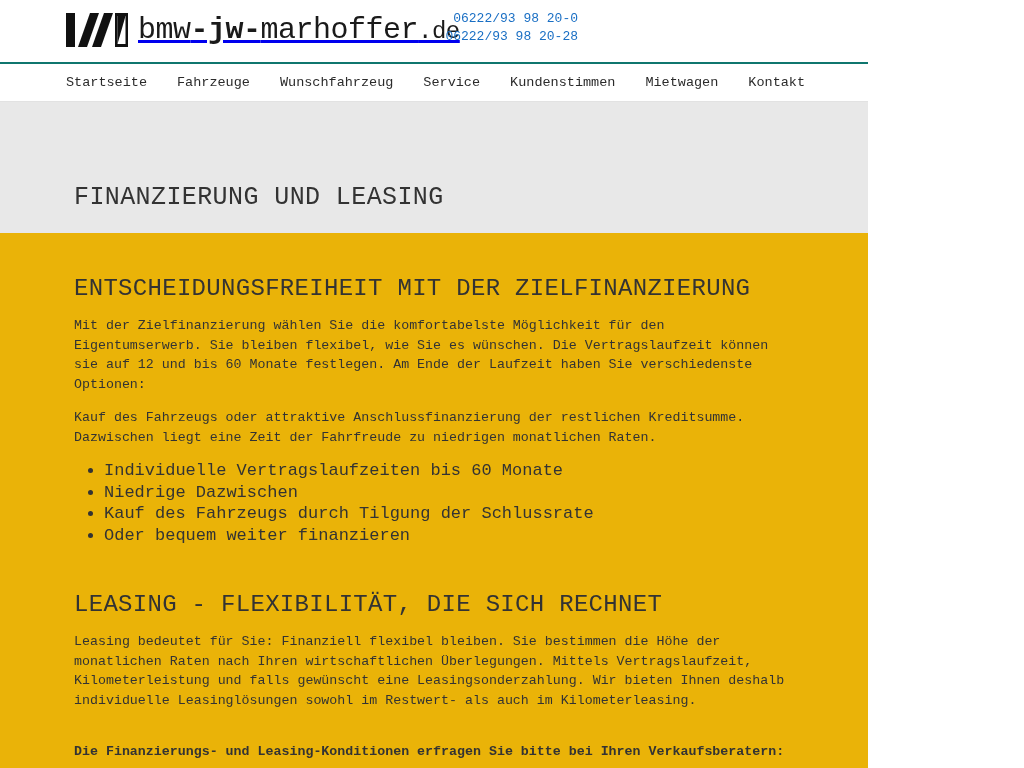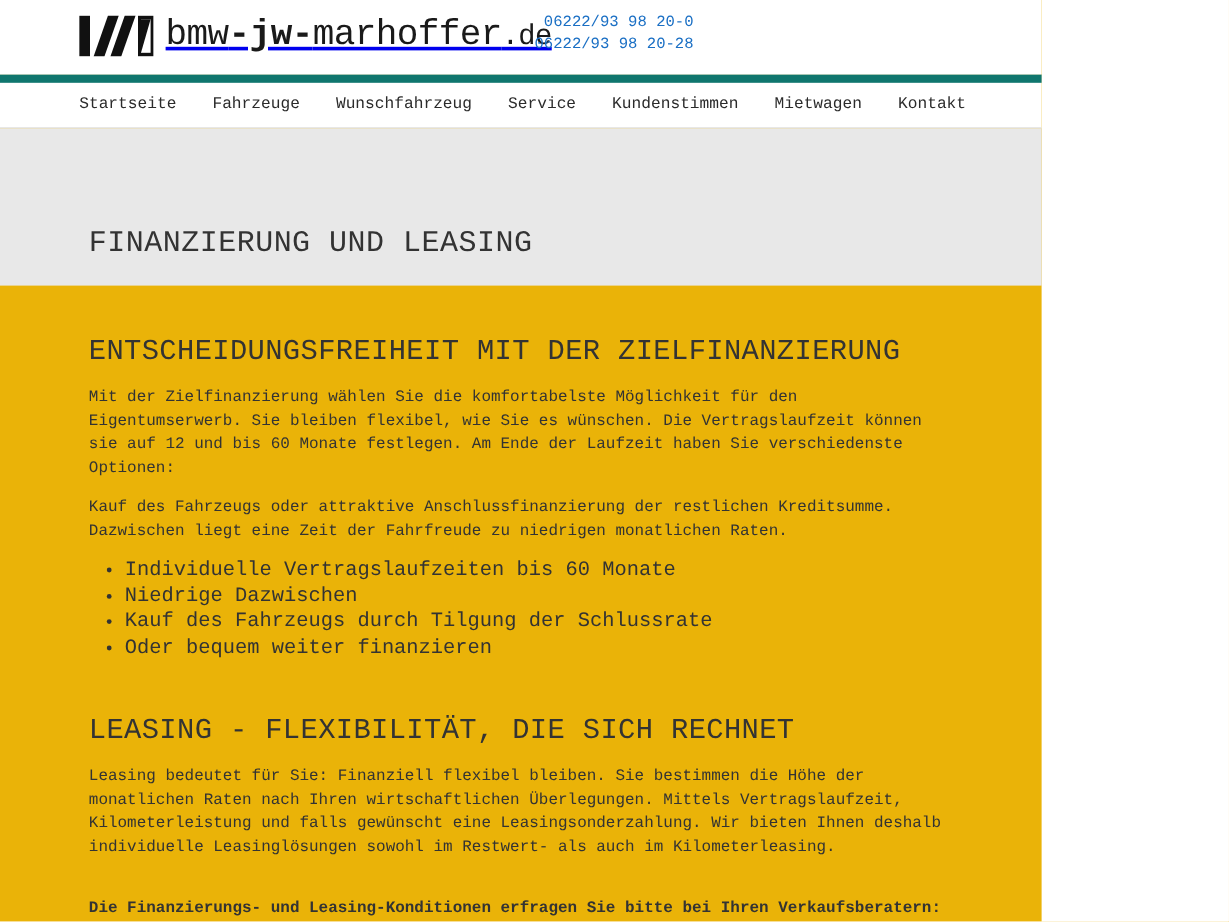--- a/index.html
+++ b/index.html
@@ -68,21 +68,21 @@
   }
   .phones a {
     display: block;
     color: #1a6fc4;
     font-size: 13px;
     text-decoration: none;
   }
 
   
   .nav-bar {
-    border-top: 7px solid #0f766e;
+    border-top: 2px solid #0f766e;
     border-bottom: 1px solid #e2e2e2;
     height: 37px;
     background: #ffffff;
   }
   .nav {
     display: flex;
     align-items: center;
     height: 37px;
     padding-left: 66px;
   }

